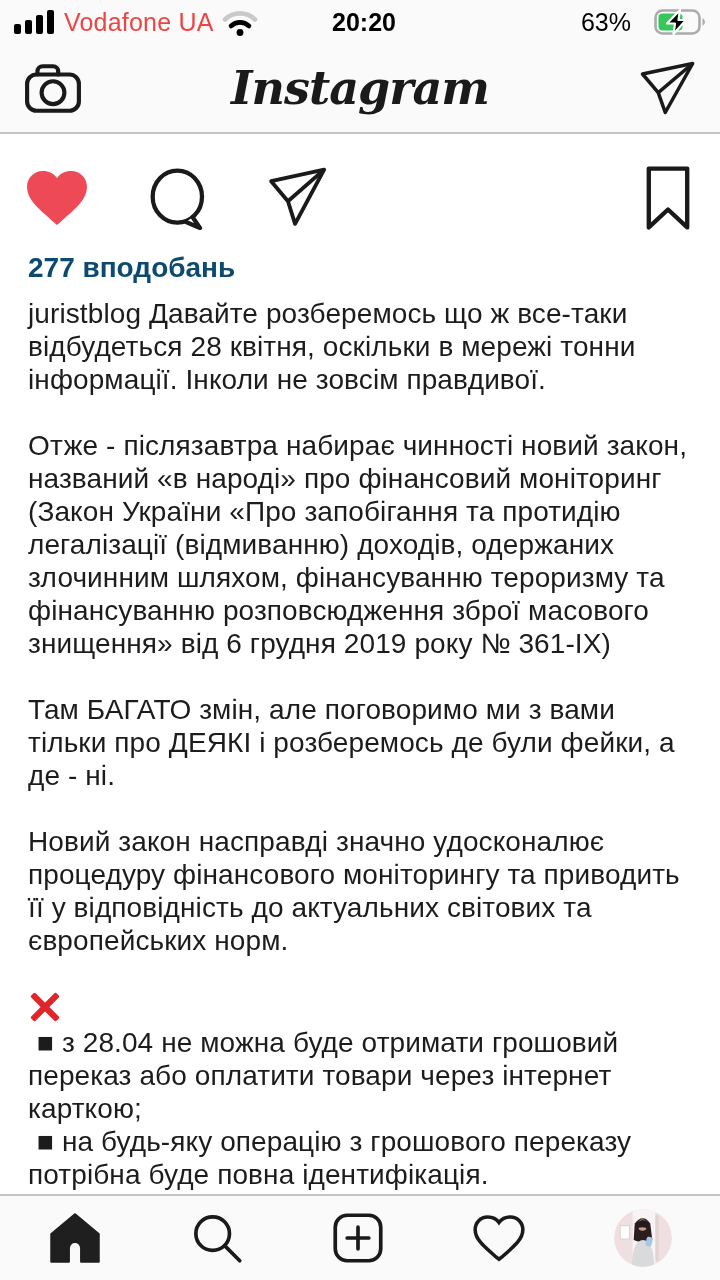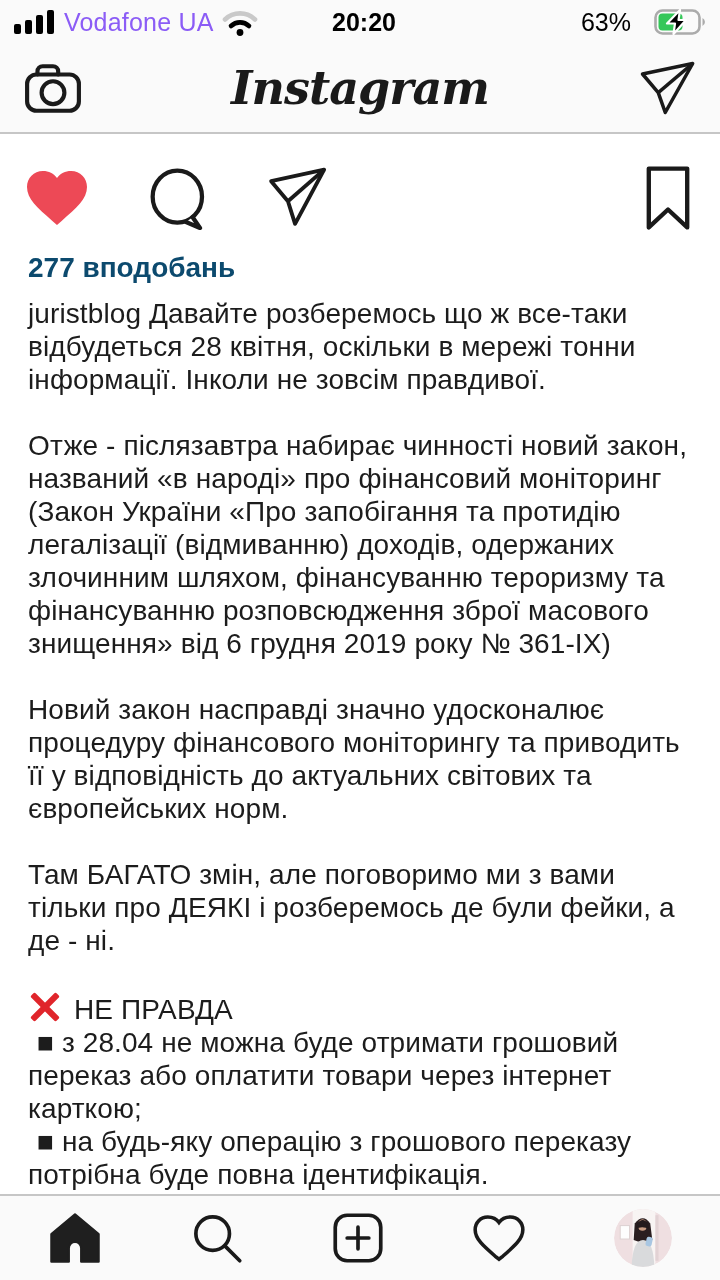--- a/index.html
+++ b/index.html
@@ -7,21 +7,21 @@
   body { font-family:"Liberation Sans","DejaVu Sans",sans-serif; background:#fff; }
   .phone { position:relative; width:720px; height:1280px; background:#fff; overflow:hidden; }
 
   
   .status-bar {
     position:absolute; top:0; left:0; width:720px; height:44px;
     background:#fafafa; display:flex; align-items:center; justify-content:space-between;
     padding:0 14px; z-index:3;
   }
   .sb-left { display:flex; align-items:center; gap:8px; }
-  .sb-carrier { font-size:25px; color:#8b5cf6; letter-spacing:.2px; }
+  .sb-carrier { font-size:25px; color:#ef4444; letter-spacing:.2px; }
   .sb-time { position:absolute; left:8px; right:0; text-align:center; font-size:25px; font-weight:700; color:#000; }
   .sb-right { display:flex; align-items:center; gap:23px; z-index:2; }
   .sb-batt-pct { font-size:25px; color:#000; }
 
   
   .app-header {
     position:absolute; top:44px; left:0; width:720px; height:90px;
     background:#fafafa; border-bottom:2px solid #c6c6c6;
     display:flex; align-items:center; justify-content:space-between; padding:0 24px; z-index:2;
   }
@@ -139,33 +139,33 @@
       <p><b class="uname">juristblog</b><span> Давайте розберемось що ж все-таки
 відбудеться 28 квітня, оскільки в мережі тонни
 інформації. Інколи не зовсім правдивої.</span></p>
       <p>Отже - післязавтра набирає чинності новий закон,
 названий «в народі» про фінансовий моніторинг
 (Закон України «Про запобігання та протидію
 легалізації (відмиванню) доходів, одержаних
 злочинним шляхом, фінансуванню тероризму та
 фінансуванню розповсюдження зброї масового
 знищення» від 6 грудня 2019 року № 361-IX)</p>
+      <p>Там БАГАТО змін, але поговоримо ми з вами
+тільки про ДЕЯКІ і розберемось де були фейки, а
+де - ні.</p>
       <p>Новий закон насправді значно удосконалює
 процедуру фінансового моніторингу та приводить
 її у відповідність до актуальних світових та
 європейських норм.</p>
-      <p>Там БАГАТО змін, але поговоримо ми з вами
-тільки про ДЕЯКІ і розберемось де були фейки, а
-де - ні.</p>
       <p class="tight warning-line"><svg class="x-icon" width="34" height="34" viewBox="0 0 36 36">
             <g fill="#e0252b">
               <rect x="14.7" y="-1" width="6.6" height="38" rx="2" transform="rotate(45 18 18)"></rect>
               <rect x="14.7" y="-1" width="6.6" height="38" rx="2" transform="rotate(-45 18 18)"></rect>
             </g>
-          </svg><span>НЕ ПРАВДА</span></p>
+          </svg></p>
       <p class="tight bullet">■ з 28.04 не можна буде отримати грошовий
 переказ або оплатити товари через інтернет
 карткою;</p>
       <p class="tight bullet">■ на будь-яку операцію з грошового переказу
 потрібна буде повна ідентифікація.</p>
     </div>
   </div>
 
   <div class="tab-bar">
     <span class="tab">

